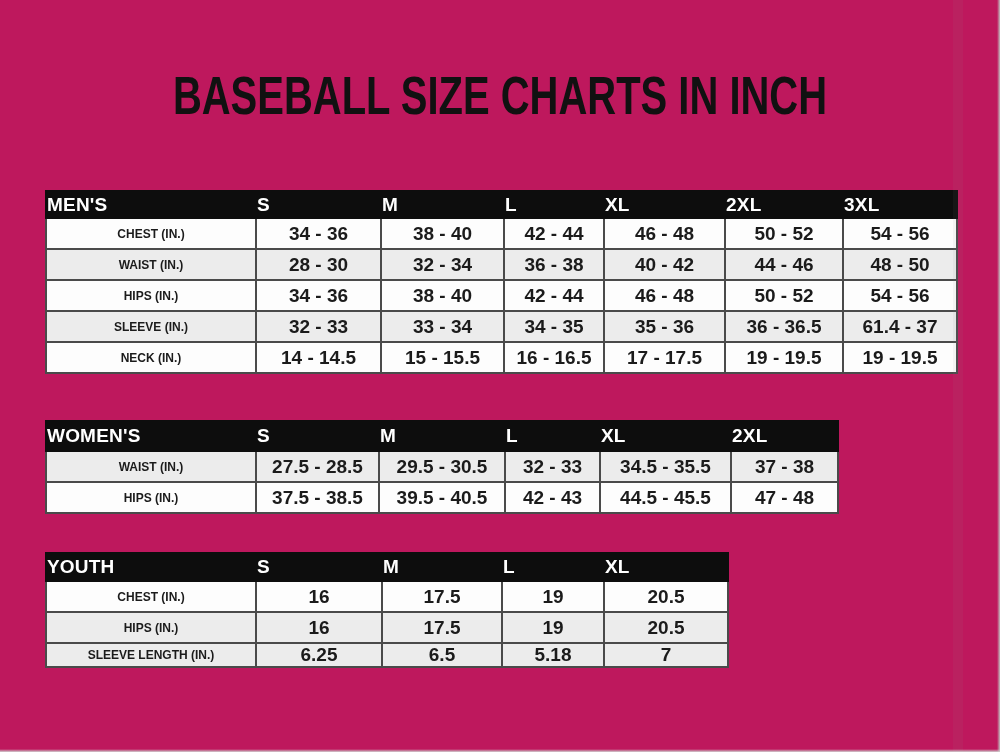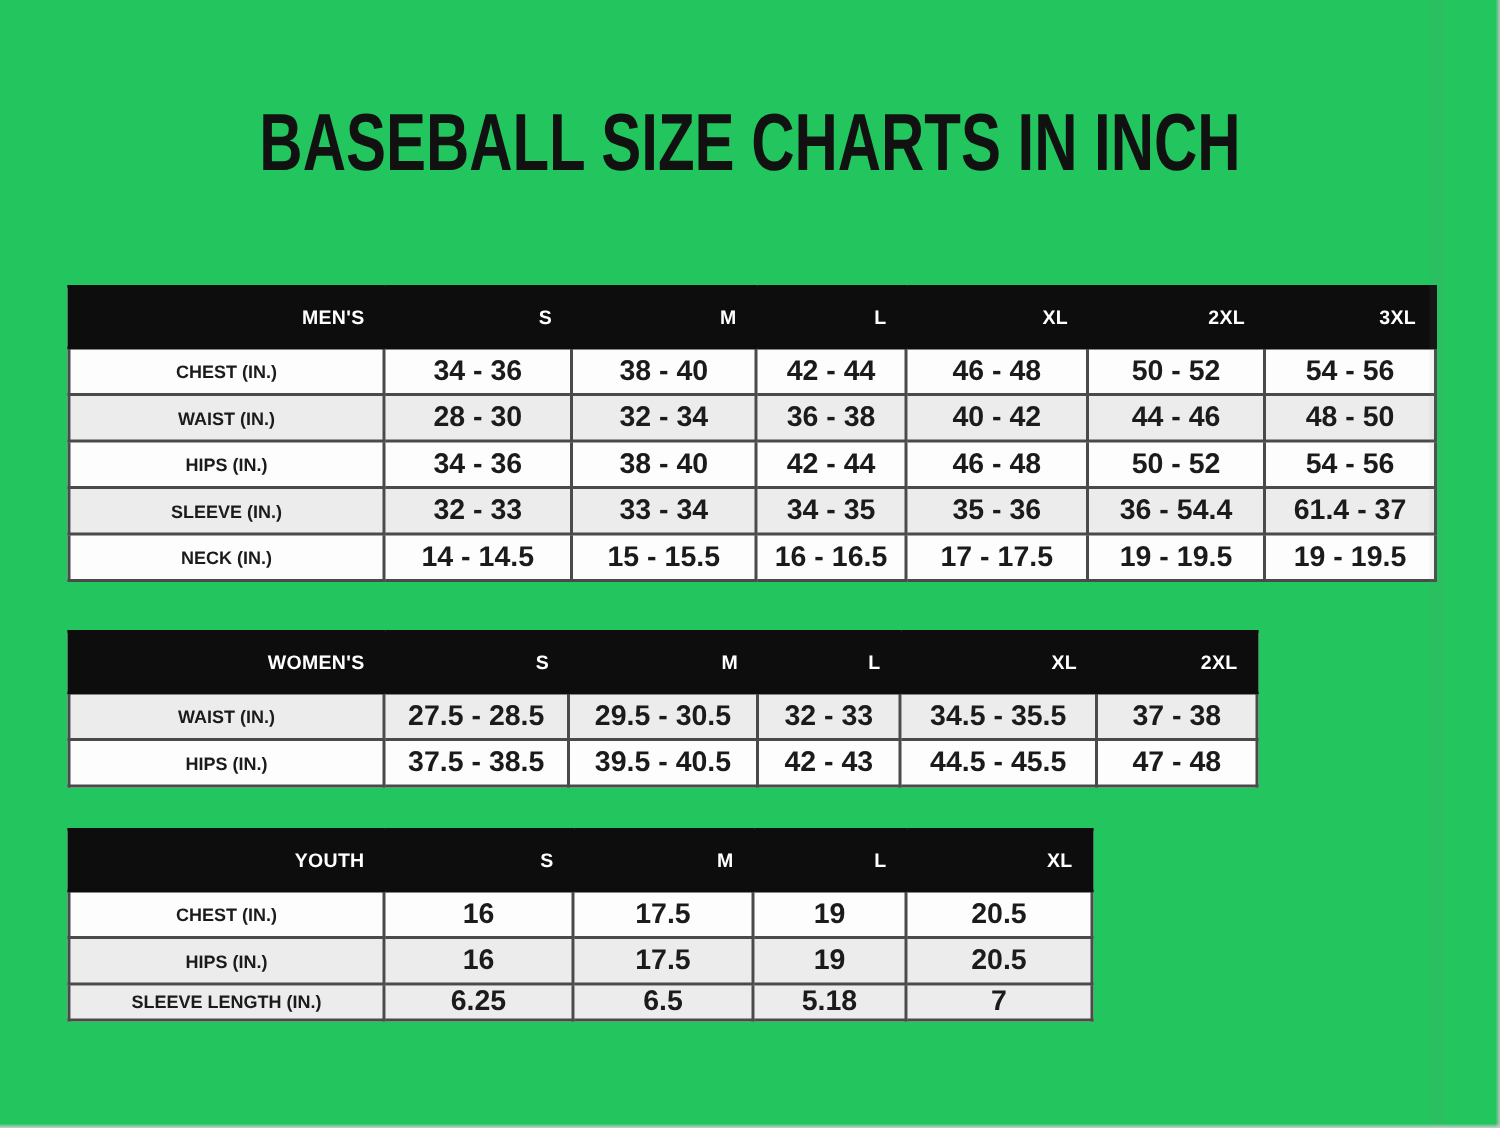--- a/index.html
+++ b/index.html
@@ -5,21 +5,21 @@
   html, body {
     margin: 0;
     padding: 0;
     background: #ffffff;
     font-family: "Liberation Sans", sans-serif;
   }
   .page {
     position: relative;
     width: 1000px;
     height: 752px;
-    background: #22c55e;
+    background: #be185d;
     overflow: hidden;
   }
   .title {
     position: absolute;
     top: 68px;
     left: 0;
     width: 100%;
     margin: 0;
     text-align: center;
     font-size: 54px;
@@ -35,24 +35,24 @@
     position: absolute;
     border-collapse: collapse;
     table-layout: fixed;
     border: 2px solid var(--outer-border, #262626);
     background: #fdfdfd;
   }
   table.size-table th {
     background: var(--header-bg, #0d0d0d);
     color: var(--header-text, #ffffff);
     font-weight: 700;
-    font-size: 13px;
-    padding: 12px;
+    font-size: 19px;
+    padding: 0;
     border: 2px solid var(--header-bg, #0d0d0d);
-    text-align: right;
+    text-align: left;
     vertical-align: middle;
     letter-spacing: 0.2px;
   }
   table.size-table td {
     border: 2px solid var(--cell-border, #4a4a4a);
     background: var(--row-bg, #fdfdfd);
     color: #1b1b1b;
     font-weight: 700;
     font-size: 19px;
     text-align: center;
@@ -150,21 +150,21 @@
             <td>46 - 48</td>
             <td>50 - 52</td>
             <td>54 - 56</td>
           </tr>
           <tr class="alt" style="height: 31px;">
             <td class="label">SLEEVE (IN.)</td>
             <td>32 - 33</td>
             <td>33 - 34</td>
             <td>34 - 35</td>
             <td>35 - 36</td>
-            <td>36 - 54.4</td>
+            <td>36 - 36.5</td>
             <td>61.4 - 37</td>
           </tr>
           <tr style="height: 31px;">
             <td class="label">NECK (IN.)</td>
             <td>14 - 14.5</td>
             <td>15 - 15.5</td>
             <td>16 - 16.5</td>
             <td>17 - 17.5</td>
             <td>19 - 19.5</td>
             <td>19 - 19.5</td>

